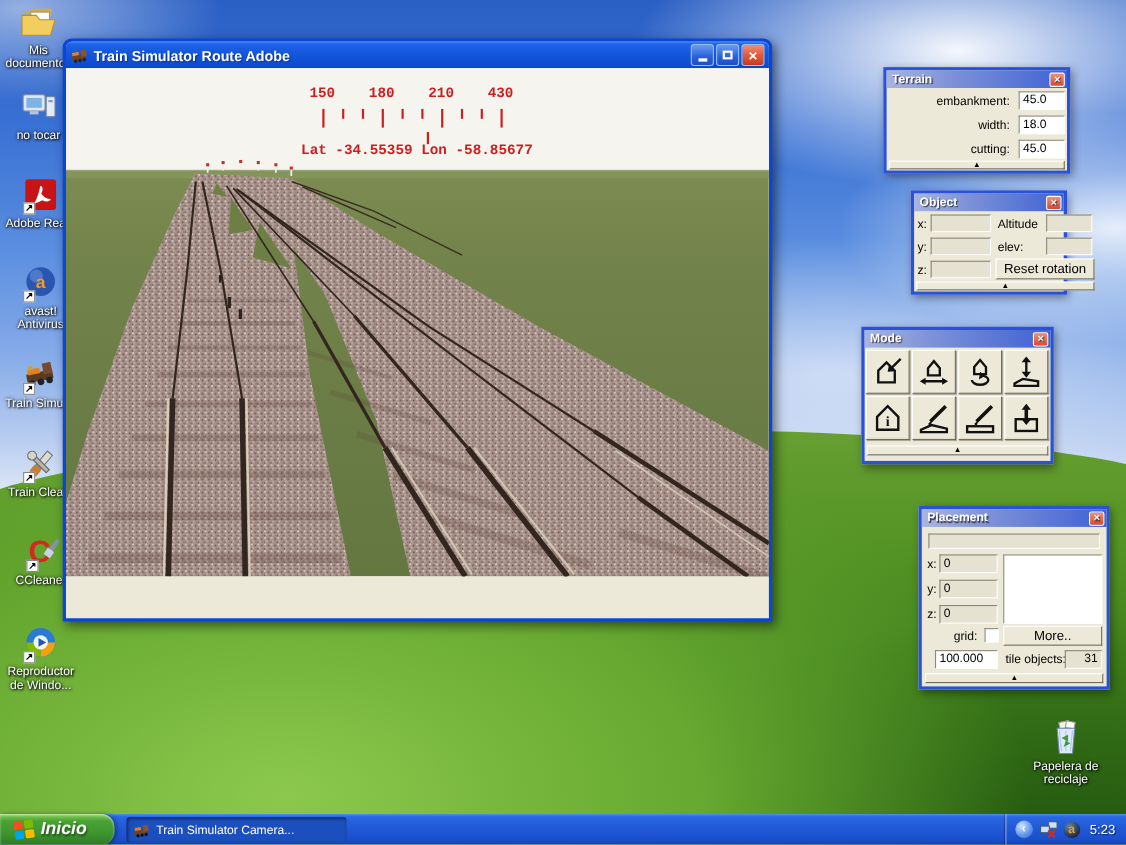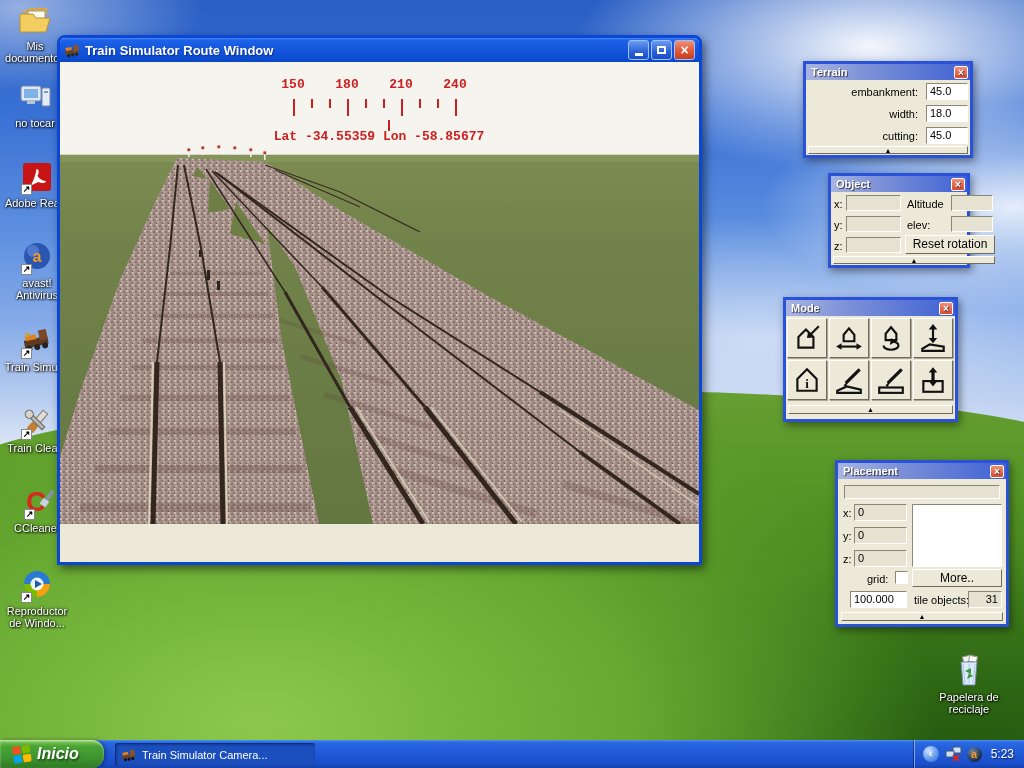--- a/index.html
+++ b/index.html
@@ -244,21 +244,21 @@
       <svg class="ticon" viewBox="0 0 17 17">
         <g transform="rotate(-10 8 9)">
           <rect x="1" y="8" width="13" height="4" rx="1" fill="#6a4424"></rect>
           <rect x="10" y="4" width="5" height="6" fill="#8a5428"></rect>
           <rect x="2" y="5" width="6" height="3" fill="#e08020"></rect>
           <circle cx="4" cy="13" r="1.6" fill="#222"></circle>
             <circle cx="8" cy="13" r="1.6" fill="#222"></circle>
             <circle cx="12" cy="13" r="1.6" fill="#222"></circle>
         </g>
       </svg>
-      <span class="ttext">Train Simulator Route Window</span>
+      <span class="ttext">Train Simulator Route Adobe</span>
       <span class="wbtn min">
           <span class="bar"></span>
         </span>
       <span class="wbtn max">
           <span class="box"></span>
         </span>
       <span class="wbtn close">
           <span>×</span>
         </span>
     </div>
@@ -367,21 +367,21 @@
           <rect x="147" y="208" width="3" height="10" fill="#2c2420"></rect>
           <rect x="157" y="219" width="3" height="9" fill="#2c2420"></rect>
           <rect x="139" y="188" width="2" height="7" fill="#2c2420"></rect>
         </g>
       </svg>
 
       <div class="ruler">
         <span class="rnum" style="left:233px">150</span>
         <span class="rnum" style="left:287px">180</span>
         <span class="rnum" style="left:341px">210</span>
-        <span class="rnum" style="left:395px">240</span>
+        <span class="rnum" style="left:395px">430</span>
         <span class="tick t" style="left:234px"></span>
           <span class="tick s" style="left:252px"></span>
           <span class="tick s" style="left:270px"></span>
         <span class="tick t" style="left:288px"></span>
           <span class="tick s" style="left:306px"></span>
           <span class="tick s" style="left:324px"></span>
         <span class="tick t" style="left:342px"></span>
           <span class="tick s" style="left:360px"></span>
           <span class="tick s" style="left:378px"></span>
         <span class="tick t" style="left:396px"></span>

